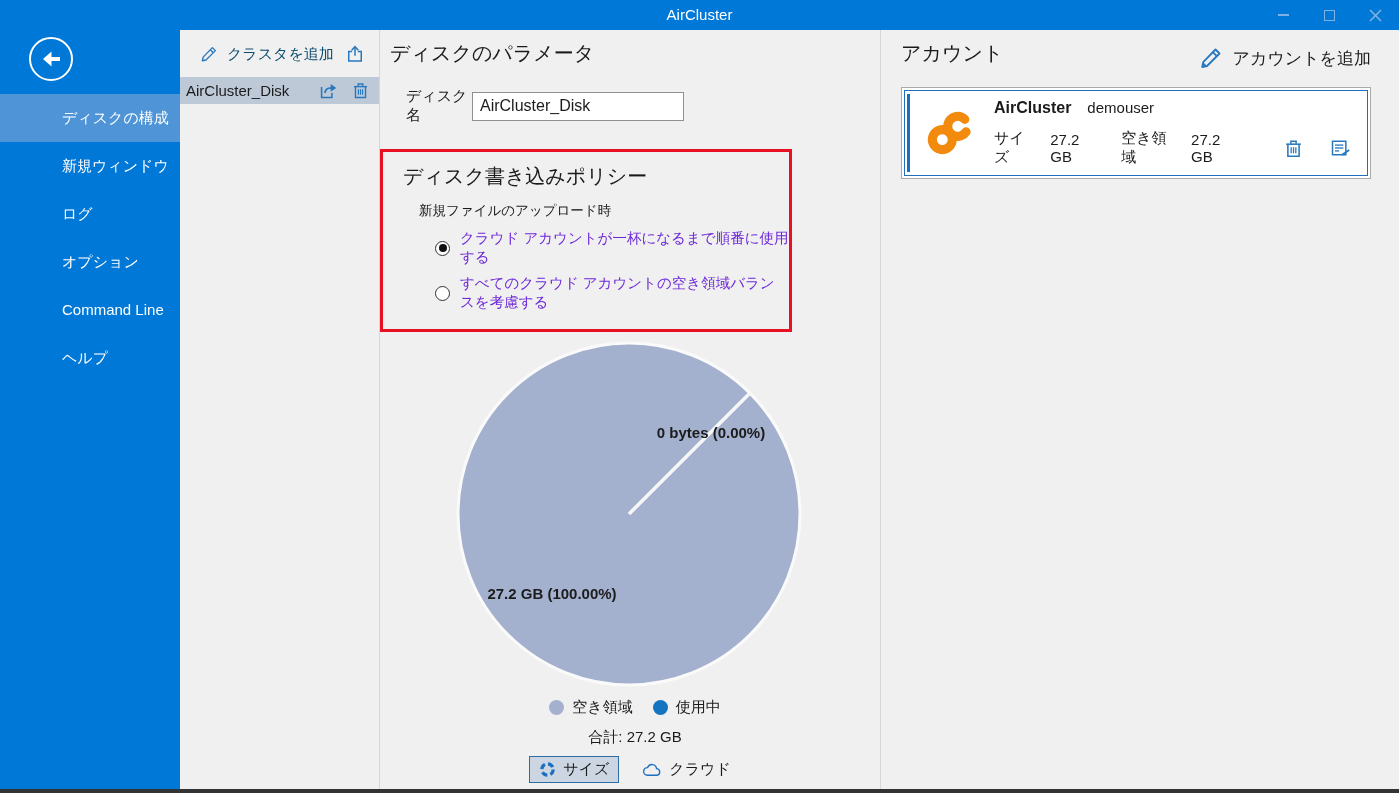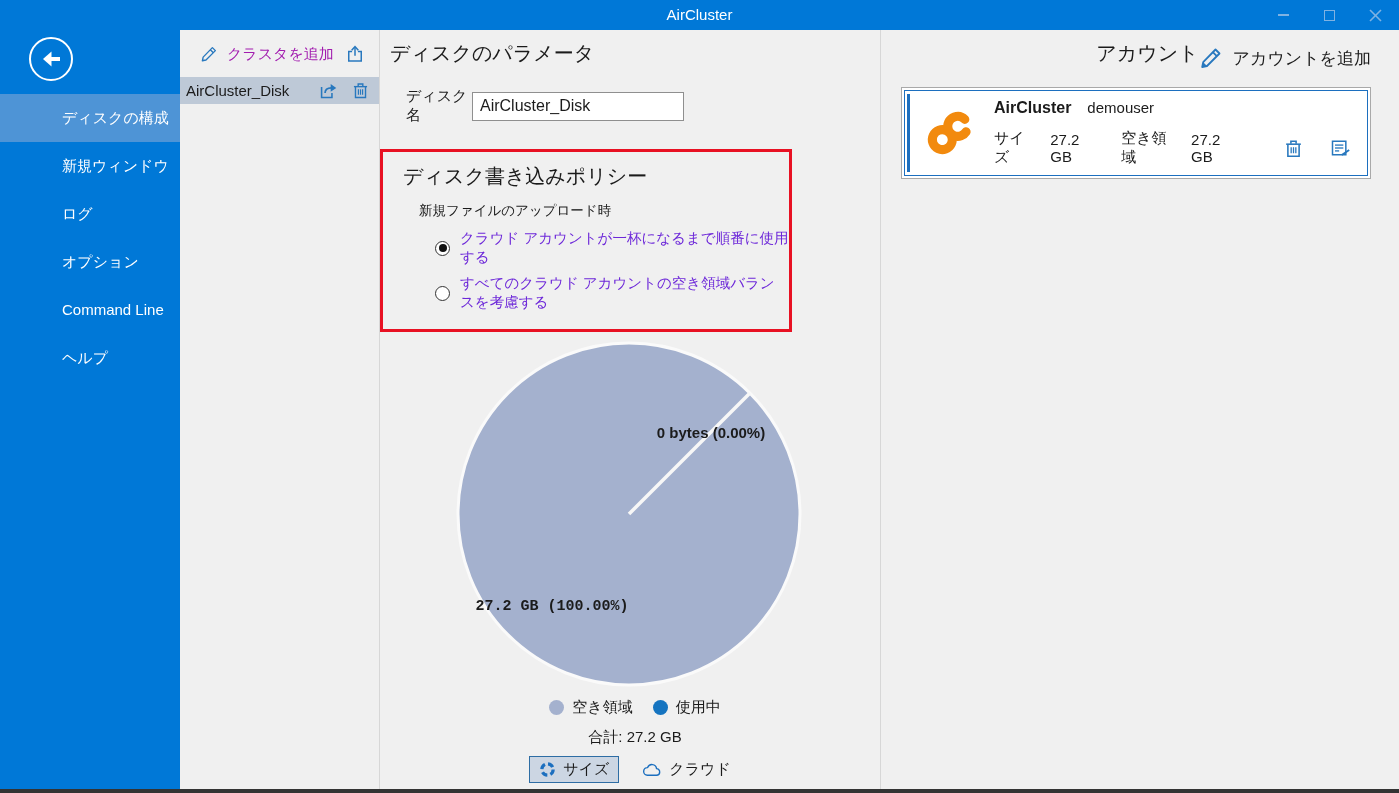--- a/index.html
+++ b/index.html
@@ -29,21 +29,21 @@
     width:44px; height:44px; border:2.5px solid #fff; border-radius:50%;
     margin:7px 0 0 29px; display:flex; align-items:center; justify-content:center;
   }
   .menu { margin-top:13px; }
   .menu-item { height:48px; line-height:48px; padding-left:62px; color:#fff; font-size:15px; cursor:default; }
   .menu-item.active { background:#4e94d6; }
 
   
   .cluster-col { width:200px; flex:none; border-right:1px solid #d7d7d7; padding-top:10px; background:#f0f0f0; }
   .add-row { display:flex; align-items:center; gap:9px; padding:0 14px 0 20px; height:28px; }
-  .add-row .lbl { flex:1; font-size:15px; color:#a21caf; }
+  .add-row .lbl { flex:1; font-size:15px; color:#0c4a6e; }
   .cluster-row {
     margin-top:9px; height:27px; background:#bec9d7; display:flex; align-items:center;
     gap:13px; padding:0 10px 0 6px; font-size:15px; color:#1b1b1b;
   }
   .cluster-row .nm { flex:1; }
 
   
   .main-col { width:501px; flex:none; border-right:1px solid #d7d7d7; padding:8px 0 0 10px; position:relative; background:#f0f0f0; }
   .panel-title { font-size:20px; font-weight:400; color:#1a1a1a; margin-top:2px; }
   .name-row { display:flex; align-items:center; margin:20px 0 0 16px; }
@@ -57,34 +57,34 @@
   .policy-sub { font-size:13.5px; color:#1b1b1b; margin:12px 0 9px 16px; }
   .radio-row { display:flex; align-items:center; gap:10px; margin:7px 0 0 32px; font-size:14.5px; color:#6d28d9; }
   .radio { width:15px; height:15px; border:1.5px solid #333; border-radius:50%; background:#fff; position:relative; flex:none; }
   .radio.checked::after { content:""; position:absolute; inset:2.5px; background:#111; border-radius:50%; }
 
   
   .chart-area { position:relative; height:350px; margin-top:7px; }
   .pie-svg { position:absolute; left:64px; top:0; }
   .pie-label { position:absolute; transform:translate(-50%,-50%); font-size:15px; font-weight:bold; color:#1b1b1b; white-space:nowrap; }
   .pie-label.used { left:321px; top:93px; }
-  .pie-label.free { left:162px; top:267px;font-family:Liberation Mono, monospace; }
+  .pie-label.free { left:162px; top:254px; }
   .legend-row { display:flex; justify-content:center; align-items:center; gap:20px; margin-top:9px; }
   .legend-item { display:flex; align-items:center; gap:8px; font-size:15px; color:#1b1b1b; }
   .dot { width:15px; height:15px; border-radius:50%; flex:none; }
   .dot.free { background:#a4b1ce; }
   .dot.used { background:#1574c0; }
   .total-row { text-align:center; font-size:15px; color:#1b1b1b; margin-top:11px; }
   .view-row { display:flex; justify-content:center; align-items:center; gap:13px; margin-top:9px; }
   .view-btn { display:flex; align-items:center; gap:7px; font-size:15px; color:#1b1b1b; padding:3px 9px; border:1px solid transparent; }
   .view-btn.active { background:#ccd6e3; border-color:#2e6da4; }
 
   
   .accounts-col { flex:1; padding:8px 28px 0 20px; background:#f0f0f0; }
-  .accounts-header { display:flex; justify-content:flex-end; align-items:flex-start; }
+  .accounts-header { display:flex; justify-content:space-between; align-items:flex-start; }
   .accounts-title { font-size:20px; font-weight:400; color:#1a1a1a; margin-top:2px; }
   .add-account { display:flex; align-items:center; gap:10px; margin-top:8px; font-size:17px; color:#1b1b1b; }
   .account-card { margin-top:17px; border:1px solid #a9a9a9; background:#fff; }
   .account-inner { border:1px solid #1c6fbf; margin:2px; position:relative; display:flex; align-items:center; gap:15px; padding:8px 16px; }
   .account-accent { position:absolute; left:2px; top:3px; bottom:3px; width:3px; background:#1c6fbf; }
   .acct-line1 { display:flex; align-items:baseline; gap:16px; color:#1b1b1b; }
   .acct-provider { font-size:16px; font-weight:bold; }
   .acct-user { font-size:15px; }
   .acct-line2 { display:flex; align-items:center; gap:12px; margin-top:12px; font-size:15px; color:#1b1b1b; }
   .acct-icons { display:flex; align-items:center; gap:26px; margin-left:28px; }

